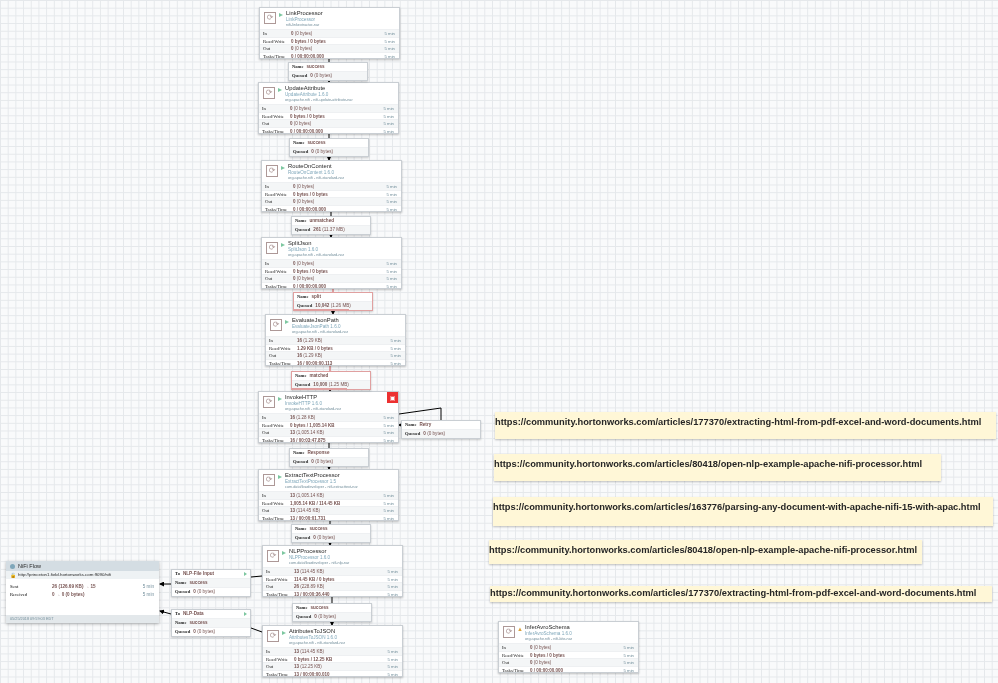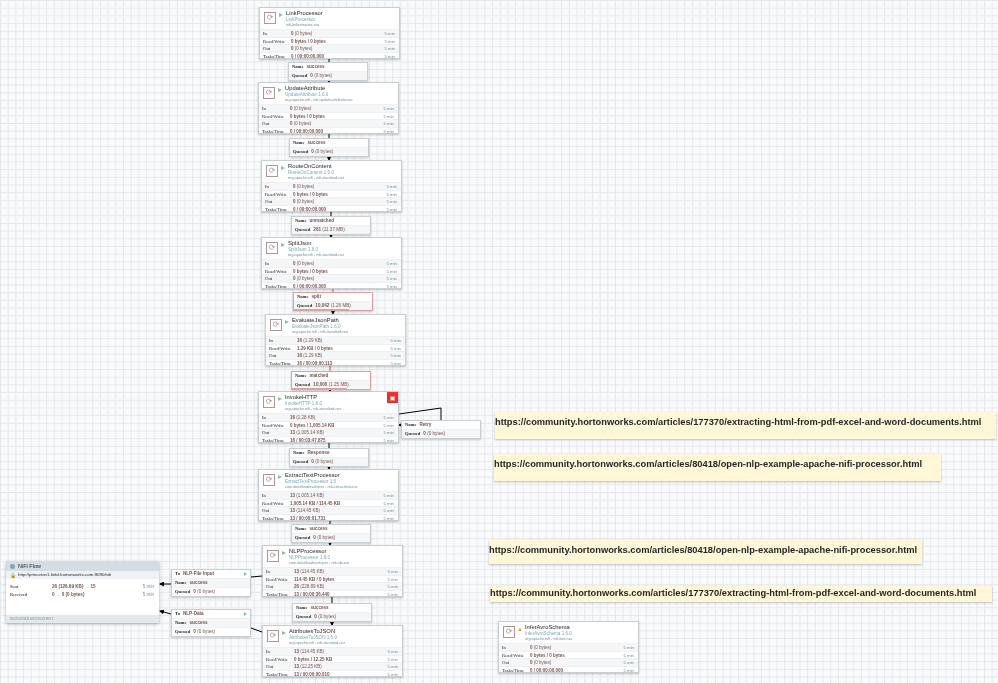--- a/index.html
+++ b/index.html
@@ -489,15 +489,16 @@
       </div>
       <div class="srow">
         <span class="lbl">Received</span>
         <span class="val">0 → 0 (0 bytes)</span>
         <span class="win">5 min</span>
       </div>
       <div class="foot">05/25/2018 09:59:03 EDT</div>
     </div>
     <div class="label-note" style="left: 495px; top: 412px; width: 501px; height: 27px;">https://community.hortonworks.com/articles/177370/extracting-html-from-pdf-excel-and-word-documents.html</div>
     <div class="label-note" style="left: 494px; top: 454px; width: 447px; height: 27px;">https://community.hortonworks.com/articles/80418/open-nlp-example-apache-nifi-processor.html</div>
+    <div class="label-note" style="left: 493px; top: 497px; width: 500px; height: 29px;">https://community.hortonworks.com/articles/163776/parsing-any-document-with-apache-nifi-15-with-apac.html</div>
     <div class="label-note" style="left: 489px; top: 540px; width: 433px; height: 24px;">https://community.hortonworks.com/articles/80418/open-nlp-example-apache-nifi-processor.html</div>
     <div class="label-note" style="left: 490px; top: 586px; width: 502px; height: 16px; padding-top: 2px;">https://community.hortonworks.com/articles/177370/extracting-html-from-pdf-excel-and-word-documents.html</div>
   </div>
 
 </body></html>

